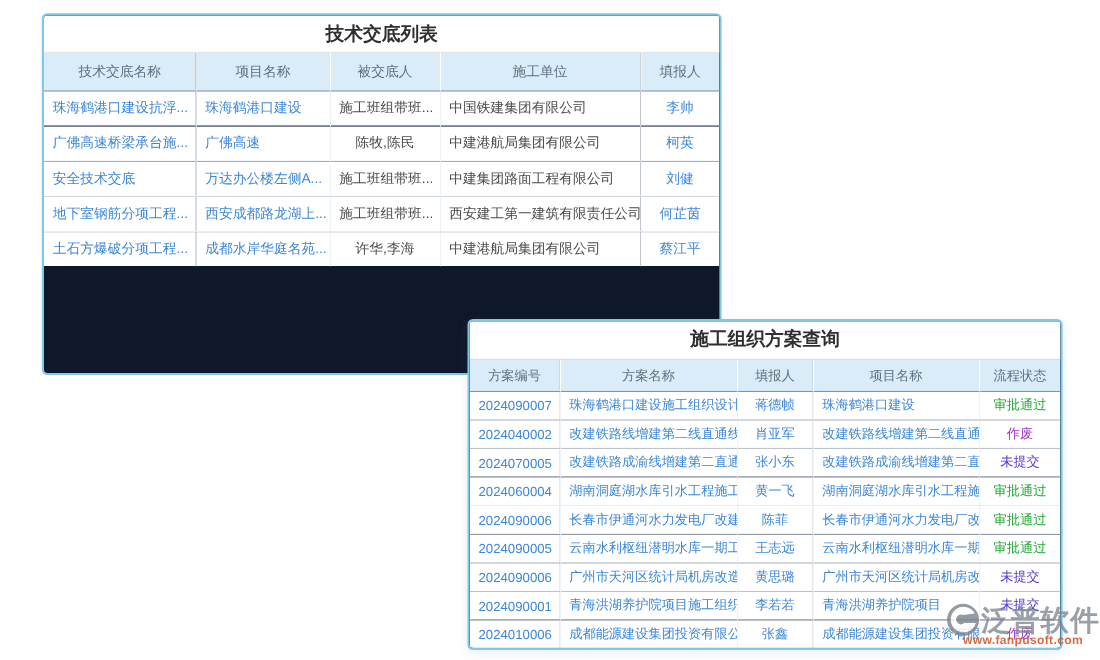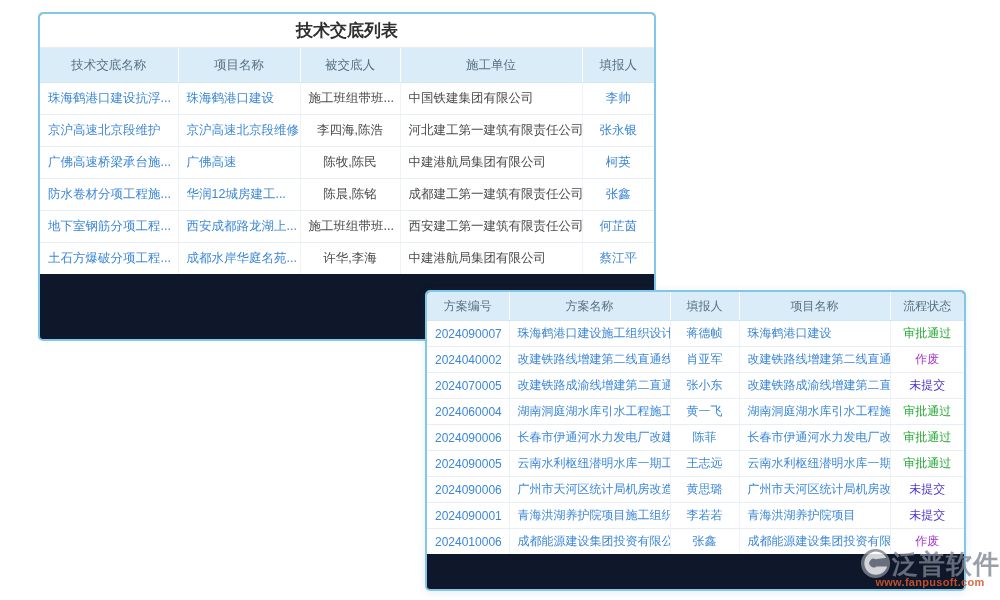--- a/index.html
+++ b/index.html
@@ -81,59 +81,53 @@
       </thead>
     <tbody id="w1-body">
         <tr>
           <td class="a-l link">珠海鹤港口建设抗浮...</td>
           <td class="a-l link">珠海鹤港口建设</td>
           <td class="a-c plain">施工班组带班...</td>
           <td class="a-l plain">中国铁建集团有限公司</td>
           <td class="a-c link">李帅</td>
         </tr>
         <tr>
-          <td class="a-l link">京沪高速北京段维护</td>
-          <td class="a-l link">京沪高速北京段维修</td>
-          <td class="a-c plain">李四海,陈浩</td>
-          <td class="a-l plain">河北建工第一建筑有限责任公司</td>
-          <td class="a-c link">张永银</td>
-        </tr>
-        <tr>
           <td class="a-l link">广佛高速桥梁承台施...</td>
           <td class="a-l link">广佛高速</td>
           <td class="a-c plain">陈牧,陈民</td>
           <td class="a-l plain">中建港航局集团有限公司</td>
           <td class="a-c link">柯英</td>
         </tr>
         <tr>
-          <td class="a-l link">防水卷材分项工程施...</td>
-          <td class="a-l link">华润12城房建工...</td>
-          <td class="a-c plain">陈晨,陈铭</td>
-          <td class="a-l plain">成都建工第一建筑有限责任公司</td>
-          <td class="a-c link">张鑫</td>
+          <td class="a-l link">安全技术交底</td>
+          <td class="a-l link">万达办公楼左侧A...</td>
+          <td class="a-c plain">施工班组带班...</td>
+          <td class="a-l plain">中建集团路面工程有限公司</td>
+          <td class="a-c link">刘健</td>
         </tr>
         <tr>
           <td class="a-l link">地下室钢筋分项工程...</td>
           <td class="a-l link">西安成都路龙湖上...</td>
           <td class="a-c plain">施工班组带班...</td>
           <td class="a-l plain">西安建工第一建筑有限责任公司</td>
           <td class="a-c link">何芷茵</td>
         </tr>
         <tr>
           <td class="a-l link">土石方爆破分项工程...</td>
           <td class="a-l link">成都水岸华庭名苑...</td>
           <td class="a-c plain">许华,李海</td>
           <td class="a-l plain">中建港航局集团有限公司</td>
           <td class="a-c link">蔡江平</td>
         </tr>
       </tbody>
   </table>
 </div>
 
 <div class="win win2">
+  <div class="win-title">施工组织方案查询</div>
   <table>
     <colgroup id="w2-cols">
         <col style="width: 82px;">
         <col style="width: 161px;">
         <col style="width: 69px;">
         <col style="width: 151px;">
         <col style="width: 74px;">
       </colgroup>
     <thead>
         <tr id="w2-head">

